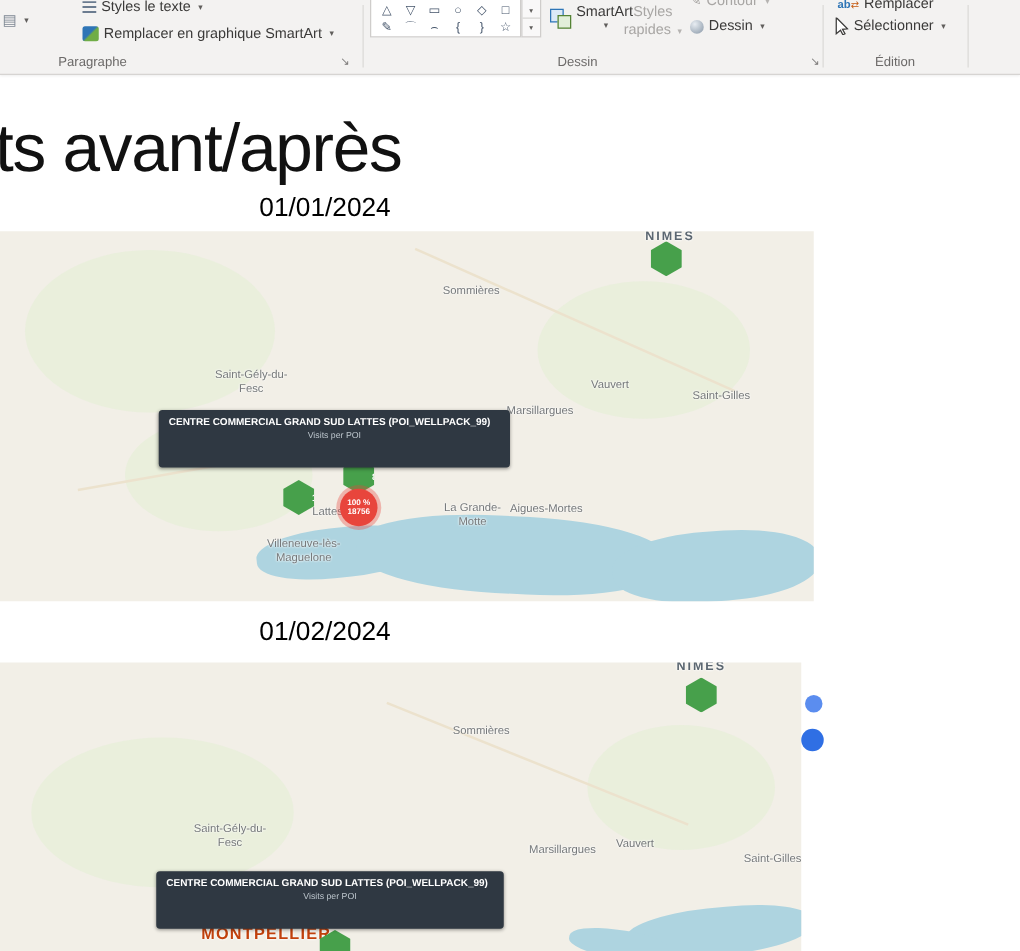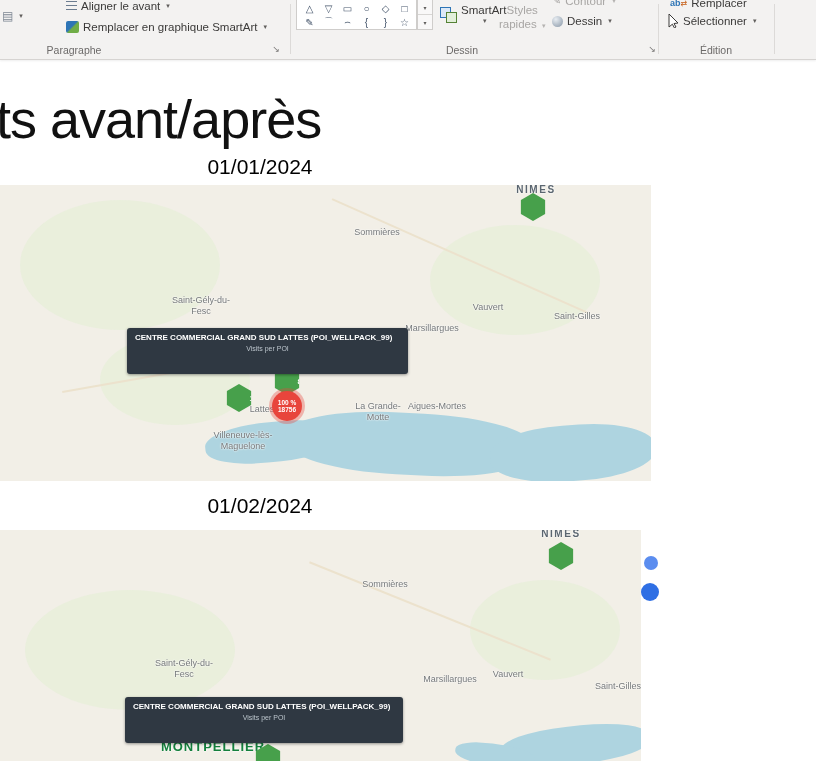--- a/index.html
+++ b/index.html
@@ -48,21 +48,21 @@
 
   .map{position:absolute;background:var(--mapbg,#f2efe7);overflow:hidden;}
   .veg{position:absolute;background:var(--veg,#e7efda);border-radius:50%;opacity:.8;}
   .water{position:absolute;background:var(--water,#aed4e0);border-radius:45%;}
   .road{position:absolute;background:#ece2cd;height:2px;}
 
   .map-label{position:absolute;transform:translate(-50%,-50%);font-size:9px;color:#75787a;
              text-align:center;line-height:1.25;white-space:nowrap;z-index:10;
              text-shadow:0 0 2px #fff,0 0 2px #fff;}
   .map-label.city{font-weight:bold;font-size:10px;letter-spacing:1.6px;color:#5b6670;}
-  .map-label.bigcity{font-weight:bold;font-size:13px;letter-spacing:1px;color:#15803d;}
+  .map-label.bigcity{font-weight:bold;font-size:13px;letter-spacing:1px;color:#c2410c;}
 
   .hex-marker{position:absolute;width:25px;height:28px;transform:translate(-50%,-50%);
               clip-path:polygon(50% 0,100% 26%,100% 74%,50% 100%,0 74%,0 26%);
               display:flex;align-items:center;justify-content:center;z-index:20;}
   .hex-marker span{color:#fff;font-size:7.5px;font-weight:bold;padding-left:40px;}
   .red-marker{position:absolute;width:30px;height:30px;transform:translate(-50%,-50%);border-radius:50%;
               display:flex;flex-direction:column;align-items:center;justify-content:center;
               box-shadow:0 0 0 3px rgba(232,69,60,.35);z-index:22;}
   .red-marker span{color:#fff;font-size:6.5px;font-weight:bold;line-height:1.15;}
 
@@ -84,21 +84,21 @@
     <div class="gsep" style="left:658px"></div>
     <div class="gsep" style="left:774px"></div>
 
     <div class="rbtn" style="left:2px;top:9px">
       <span class="cols-icon">▤</span>
       <span class="chev">▾</span>
     </div>
 
     <div class="rbtn" style="left:66px;top:0">
       <span class="lines-icon"></span>
-      <span>Aligner le avant</span>
+      <span>Styles le texte</span>
       <span class="chev">▾</span>
     </div>
 
     <div class="rbtn" style="left:66px;top:21px">
       <span class="smartart-icon"></span>
       <span>Remplacer en graphique SmartArt</span>
       <span class="chev">▾</span>
     </div>
 
     <div class="gallery">

